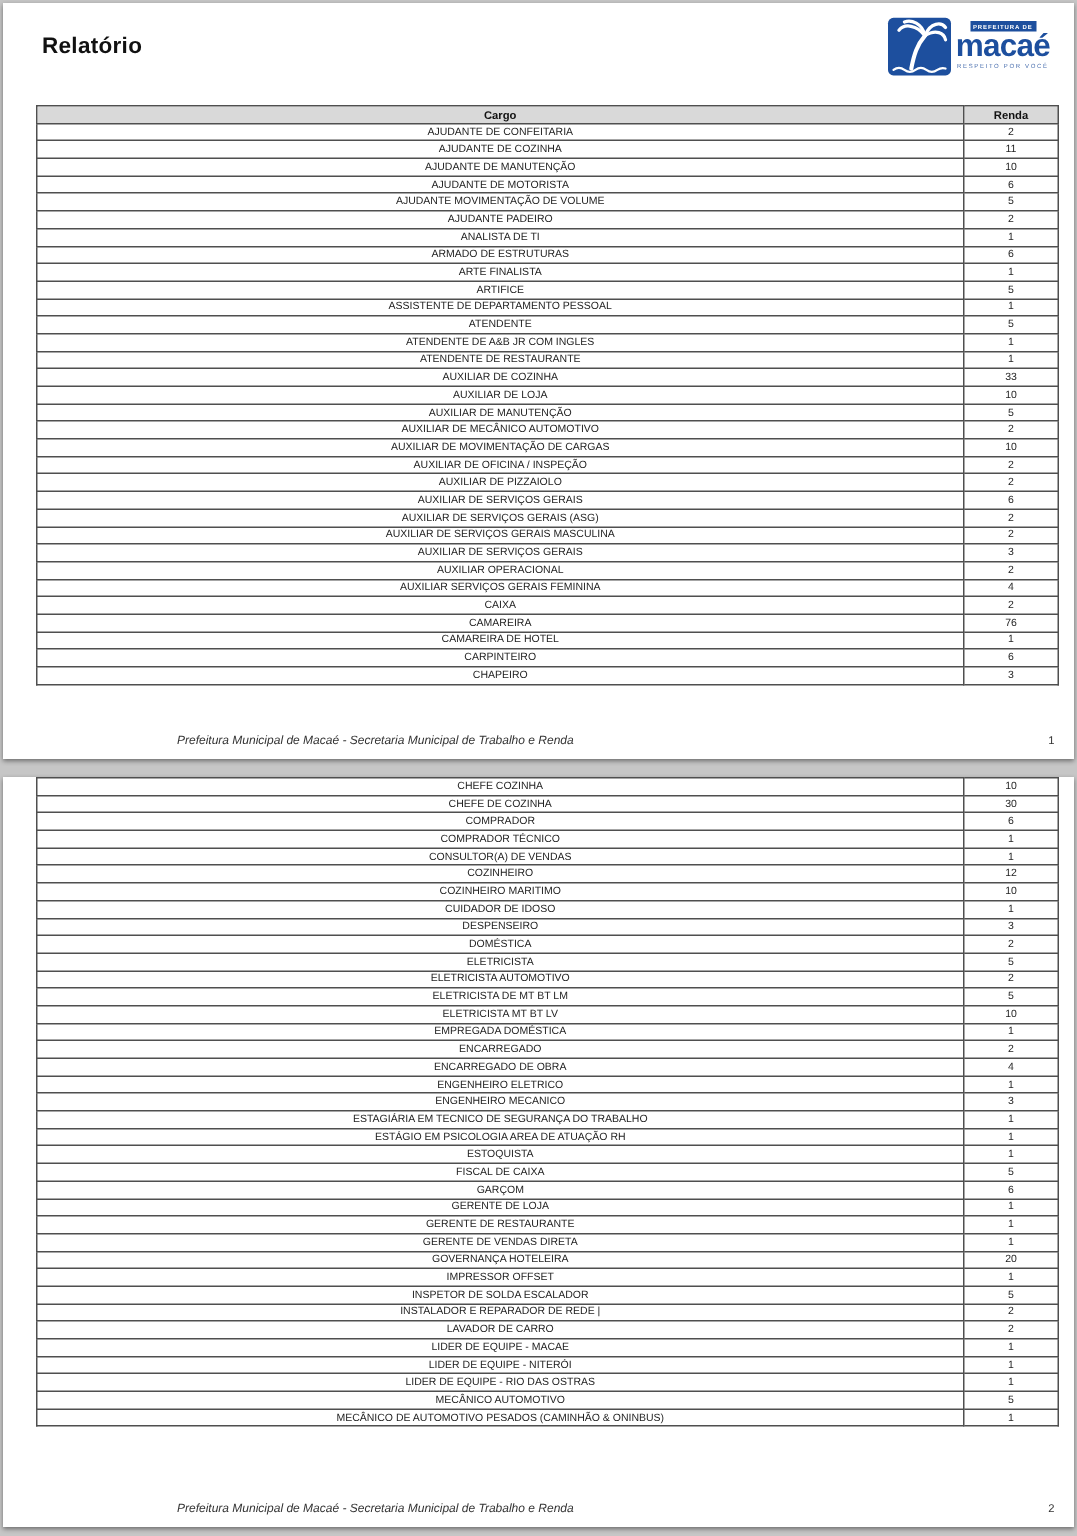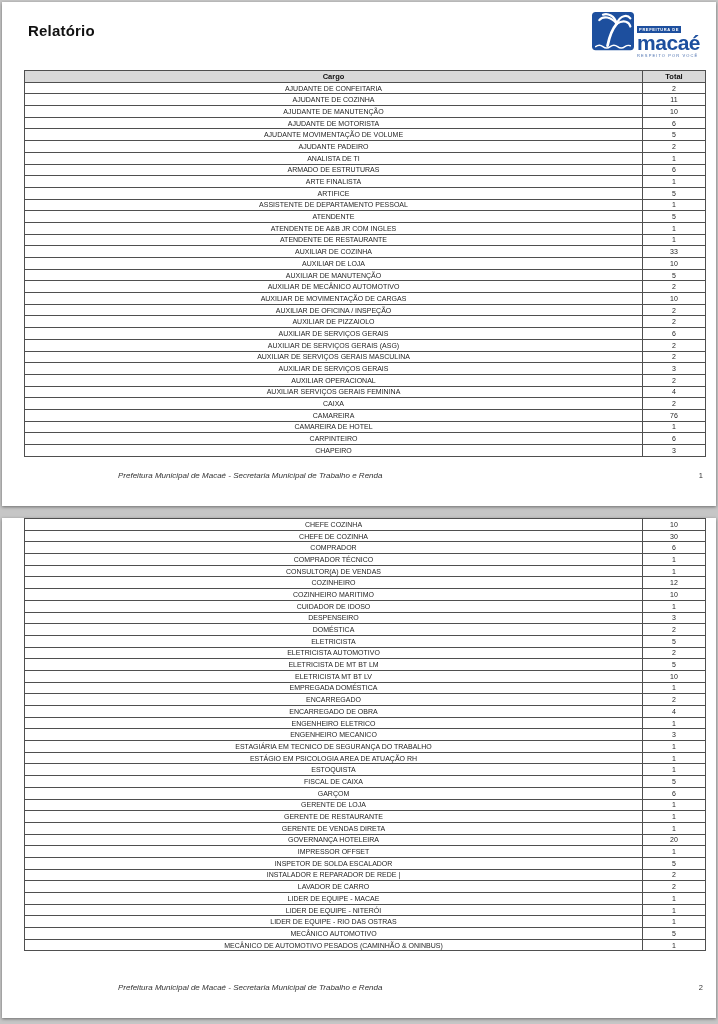--- a/index.html
+++ b/index.html
@@ -27,21 +27,21 @@
     left: 26px;
     top: 20px;
     font-size: 15px;
     font-weight: bold;
     color: #111;
     letter-spacing: 0.2px;
   }
 
   .logo { position: absolute; right: 16px; top: 9px; display: flex; align-items: flex-start; }
   .logo-icon { width: 44px; height: 42px; display: block; }
-  .logo-text { margin-left: 2px; display: flex; flex-direction: column; align-items: flex-start; margin-top: 12px; }
+  .logo-text { margin-left: 2px; display: flex; flex-direction: column; align-items: center; }
   .logo-line1 {
     background: #1d4f9e;
     color: #fff;
     font-size: 4px;
     font-weight: bold;
     letter-spacing: 0.6px;
     padding: 1px 2px;
     margin-top: 3px;
   }
   .logo-name {
@@ -85,21 +85,21 @@
     background: #d9d9d9;
     font-weight: bold;
     font-size: 7.5px;
     color: #111;
   }
 
   .sheet-footer {
     position: absolute;
     left: 0;
     right: 0;
-    bottom: 25px;
+    bottom: 7px;
     height: 10px;
     font-size: 8px;
     color: #333;
   }
   .footer-text { position: absolute; left: 116px; top: 0; font-style: italic; }
   .footer-page { position: absolute; right: 13px; top: 0; font-size: 7.5px; color: #333; }
 </style>
 </head>
 <body>
 
@@ -125,21 +125,21 @@
   </div>
 
   <table class="report-table">
     <colgroup>
         <col class="cargo-col">
         <col class="total-col">
       </colgroup>
     <thead>
       <tr>
         <th>Cargo</th>
-        <th>Total</th>
+        <th>Renda</th>
       </tr>
     </thead>
     <tbody>
         <tr>
           <td>AJUDANTE DE CONFEITARIA</td>
           <td>2</td>
         </tr>
         <tr>
           <td>AJUDANTE DE COZINHA</td>
           <td>11</td>

